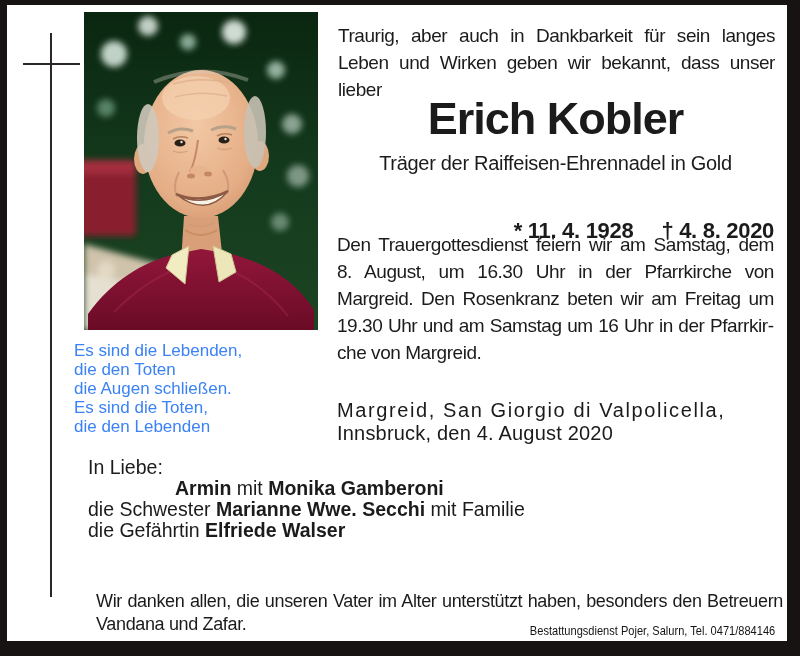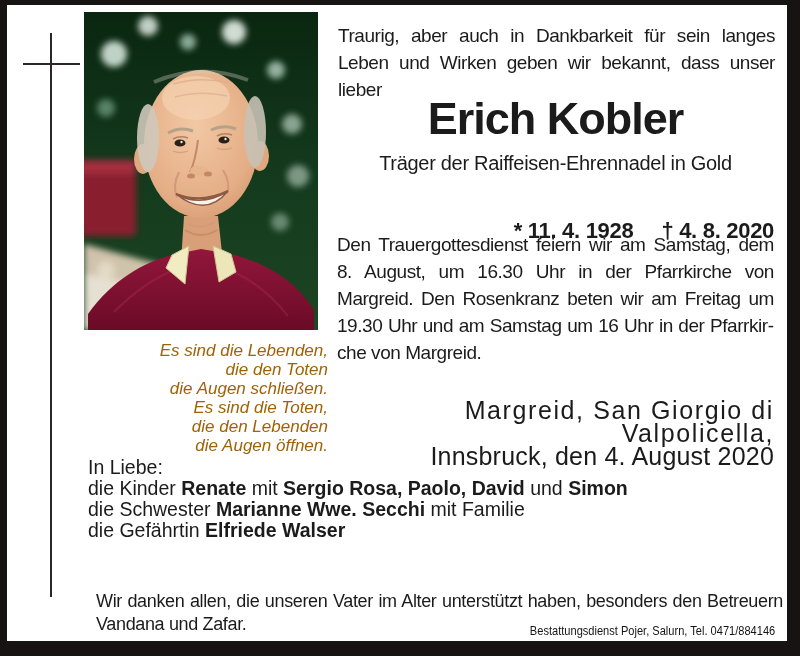--- a/index.html
+++ b/index.html
@@ -17,22 +17,22 @@
   
   .cross-v{position:absolute;left:50px;top:33px;width:2px;height:564px;background:#2b2727;}
   .cross-h{position:absolute;left:23px;top:63px;width:57px;height:2px;background:#2b2727;}
 
   
   .photo{position:absolute;left:84px;top:12px;width:234px;height:318px;overflow:hidden;background:#10301a;}
   .photo svg{display:block;}
 
   
   .caption{
-    position:absolute;left:74px;top:341px;width:254px;text-align:right;
-    font-style:italic;font-size:17px;line-height:19px;color:#a16207;
+    position:absolute;left:74px;top:341px;width:254px;text-align:left;
+    font-size:17px;line-height:19px;color:#3b82f6;
   }
 
   
   .col{position:absolute;left:337px;top:0;width:437px;height:460px;}
   .intro{
     position:absolute;top:21px;left:0;width:100%;margin:1px;
     font-size:19px;line-height:27px;letter-spacing:-0.45px;text-align:justify;
   }
   .name{
     position:absolute;top:95px;left:0;width:100%;margin:0;
@@ -44,21 +44,21 @@
   }
   .dates{
     position:absolute;top:186px;left:0;width:100%;
     font-size:22px;font-weight:bold;letter-spacing:-0.3px;text-align:right;margin-top:32px;
   }
   .dates .gap{display:inline-block;width:28px;}
   .bodytext{
     position:absolute;top:231px;left:0;width:100%;
     font-size:19px;line-height:27px;letter-spacing:-0.45px;text-align:justify;
   }
-  .places{position:absolute;top:399px;left:0;font-size:25px;line-height:23px;text-align:right;}
+  .places{position:absolute;top:399px;left:0;font-size:20px;line-height:23px;}
   .places .l1{letter-spacing:1.6px;}
   .places .l2{letter-spacing:0.2px;}
 
   
   .family{position:absolute;left:88px;top:457px;font-size:19.5px;line-height:21px;}
   .family-line.indent{padding-left:87px;}
   .family-line span.b{font-weight:bold;}
 
   
   .thanks{
@@ -181,21 +181,20 @@
     </g>
   </svg>
 </div>
 
 <div class="caption">
     <div>Es sind die Lebenden,</div>
     <div>die den Toten</div>
     <div>die Augen schließen.</div>
     <div>Es sind die Toten,</div>
     <div>die den Lebenden</div>
-    <div>die Augen öffnen.</div>
   </div>
 
 <div class="col">
   <p class="intro">Traurig, aber auch in Dankbarkeit für sein langes Leben und Wirken geben wir bekannt, dass unser lieber</p>
   <h1 class="name">Erich Kobler</h1>
   <div class="honor">Träger der Raiffeisen-Ehrennadel in Gold</div>
   <div class="dates">
     <span>* 11. 4. 1928</span><span class="gap"></span><span>† 4. 8. 2020</span>
   </div>
   <div class="bodytext">
@@ -203,21 +202,21 @@
     </div>
   <div class="places">
     <div class="l1">Margreid, San Giorgio di Valpolicella,</div>
     <div class="l2">Innsbruck, den 4. August 2020</div>
   </div>
 </div>
 
 <div class="family">
   <div class="family-heading">In Liebe:</div>
   <div>
-      <div class="family-line"><span>die Kinder </span><span class="b">Renate</span><span> mit </span><span class="b">Sergio Rosa, Paolo, David</span><span> und </span><span class="b">Simon</span></div>
+      <div class="family-line indent"><span class="b">Armin</span><span> mit </span><span class="b">Monika Gamberoni</span></div>
       <div class="family-line"><span>die Schwester </span><span class="b">Marianne Wwe. Secchi</span><span> mit Familie</span></div>
       <div class="family-line"><span>die Gefährtin </span><span class="b">Elfriede Walser</span></div>
     </div>
 </div>
 
 <p class="thanks">Wir danken allen, die unseren Vater im Alter unterstützt haben, besonders den Be­treuern Vandana und Zafar.</p>
 
 <div class="credit">Bestattungsdienst Pojer, Salurn, Tel. 0471/884146</div>
 
 </body></html>

